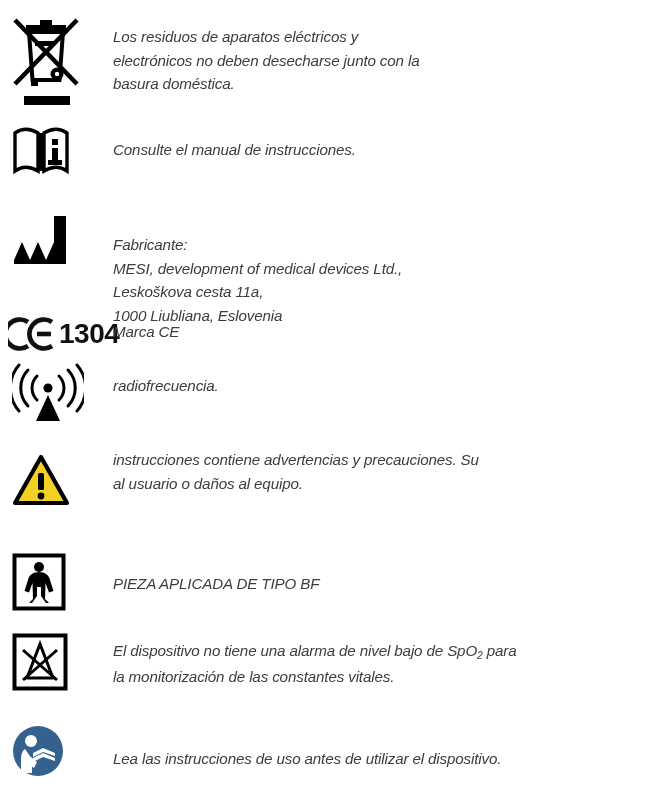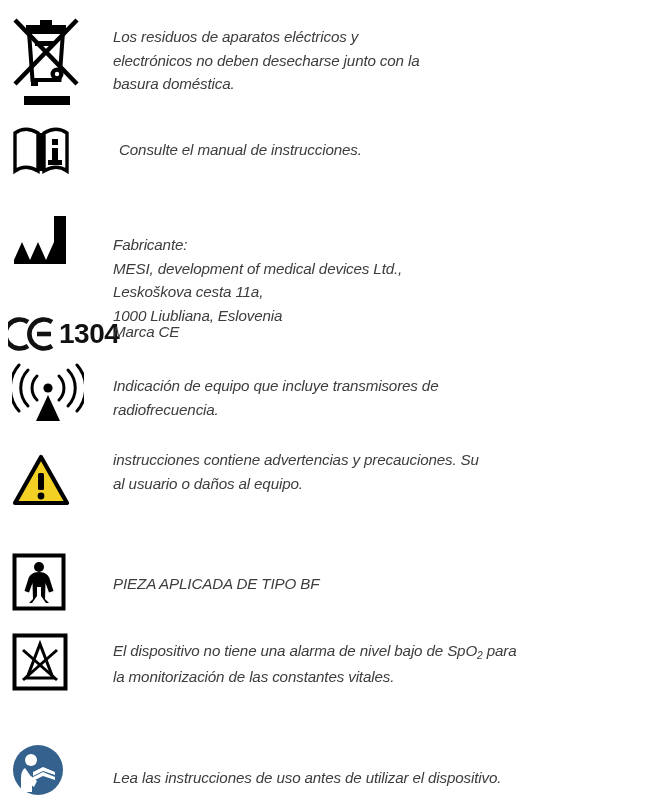--- a/index.html
+++ b/index.html
@@ -47,28 +47,28 @@
     line-height: 23.5px;
     color: #3d3d3d;
     letter-spacing: -0.15px;
     padding-right: 6px;
   }
 
   .text-cell p { margin: 0; }
 
   
   #row-weee        { top: 12px; }
-  #row-manual      { top: 125px; gap: 6px; }
+  #row-manual      { top: 125px; }
   #row-manufacturer{ top: 190px; }
   #row-ce          { top: 304px; margin-top: 13px; }
   #row-rf          { top: 362px; }
   #row-warning     { top: 448px; }
   #row-bf          { top: 553px; }
   #row-spo2        { top: 633px; }
-  #row-readiu      { top: 744px; }
+  #row-readiu      { top: 725px; }
 
   #row-ce .text-cell { padding-top: 3px; }
   #row-manual .text-cell { padding-top: 13px; }
   #row-manufacturer .text-cell { padding-top: 0px; margin-top: 43px; }
   #row-rf .text-cell { padding-top: 12px; }
   #row-warning .text-cell { padding-top: 0px; }
   #row-bf .text-cell { padding-top: 19px; }
   #row-spo2 .text-cell { padding-top: 6px; }
   #row-readiu .text-cell { padding-top: 22px; }
   #row-weee .text-cell { padding-top: 13px; }
@@ -194,21 +194,20 @@
           <path d="M16 8 A26 26 0 0 0 16 44"></path>
           <path d="M56 8 A26 26 0 0 1 56 44"></path>
           <path d="M7 3 A35 35 0 0 0 7 49"></path>
           <path d="M65 3 A35 35 0 0 1 65 49"></path>
         </g>
         <circle cx="36" cy="26" r="4.6" fill="#000"></circle>
         <path d="M36 33 L48 59 L24 59 Z" fill="#000"></path>
       </svg>
     </div>
     <div class="text-cell">
-      <p>Indicación de equipo que incluye transmisores de</p>
       <p>radiofrecuencia.</p>
     </div>
   </div>
 
   <div class="symbol-row" id="row-warning">
     <div class="icon-cell">
       <svg class="icon-svg" width="58" height="56" viewBox="0 0 58 56" style="margin-top:5px">
         <path d="M29 4 L55 50 L3 50 Z" fill="#F2D024" stroke="#000" stroke-width="4.2" stroke-linejoin="round"></path>
         <rect x="26" y="20" width="6" height="17" rx="1.5" fill="#000"></rect>
         <circle cx="29" cy="43" r="3.4" fill="#000"></circle>

